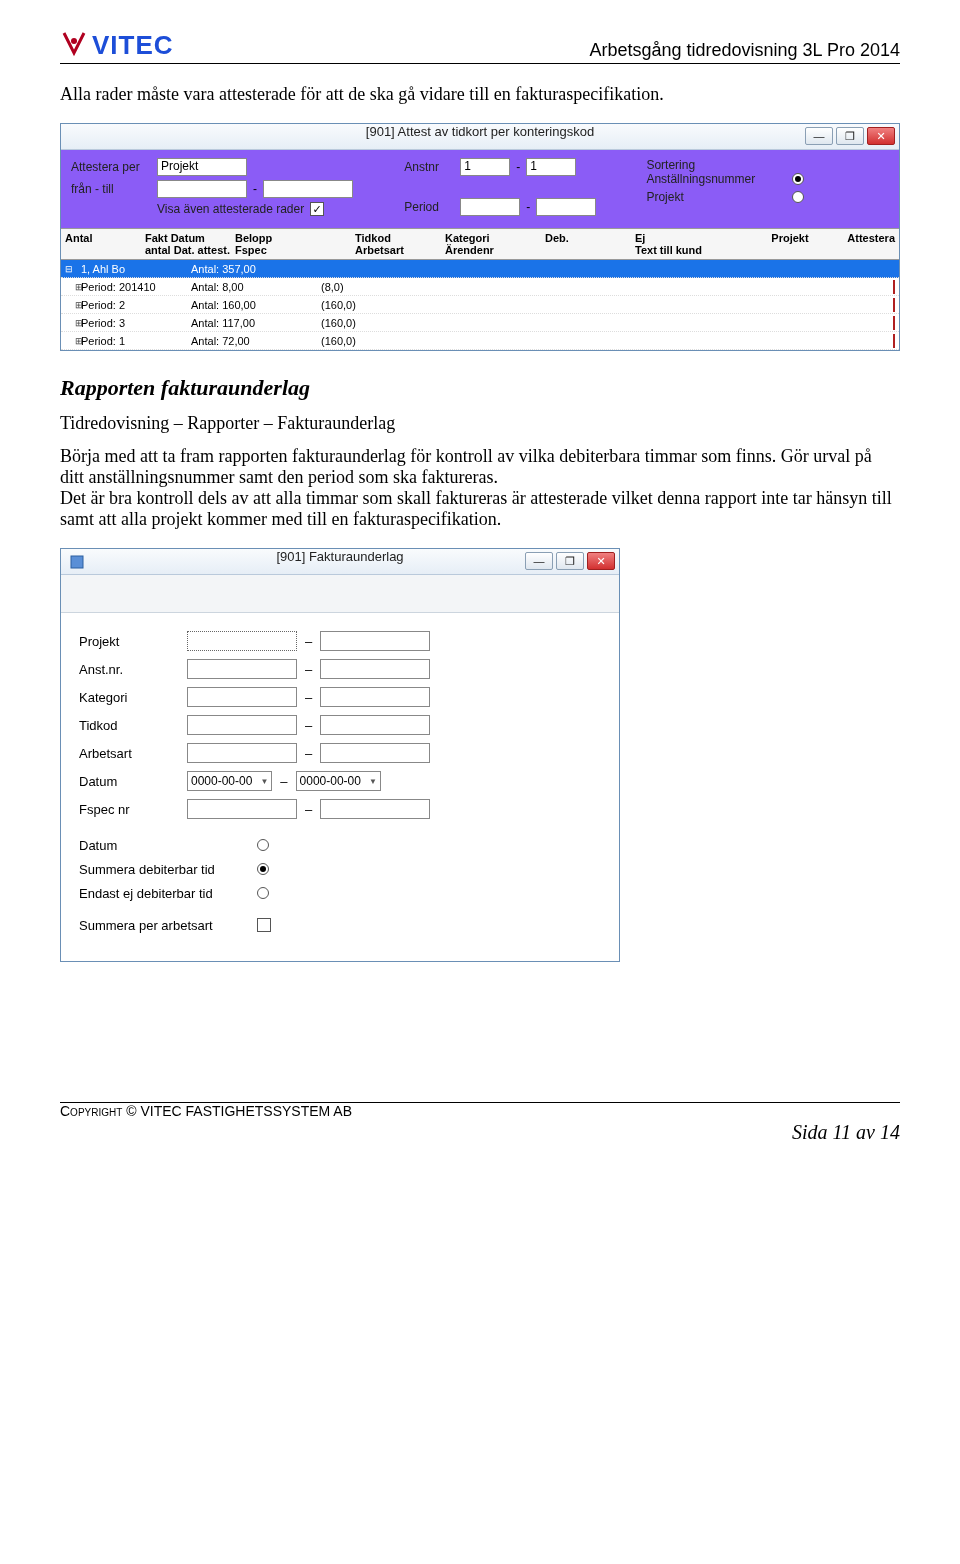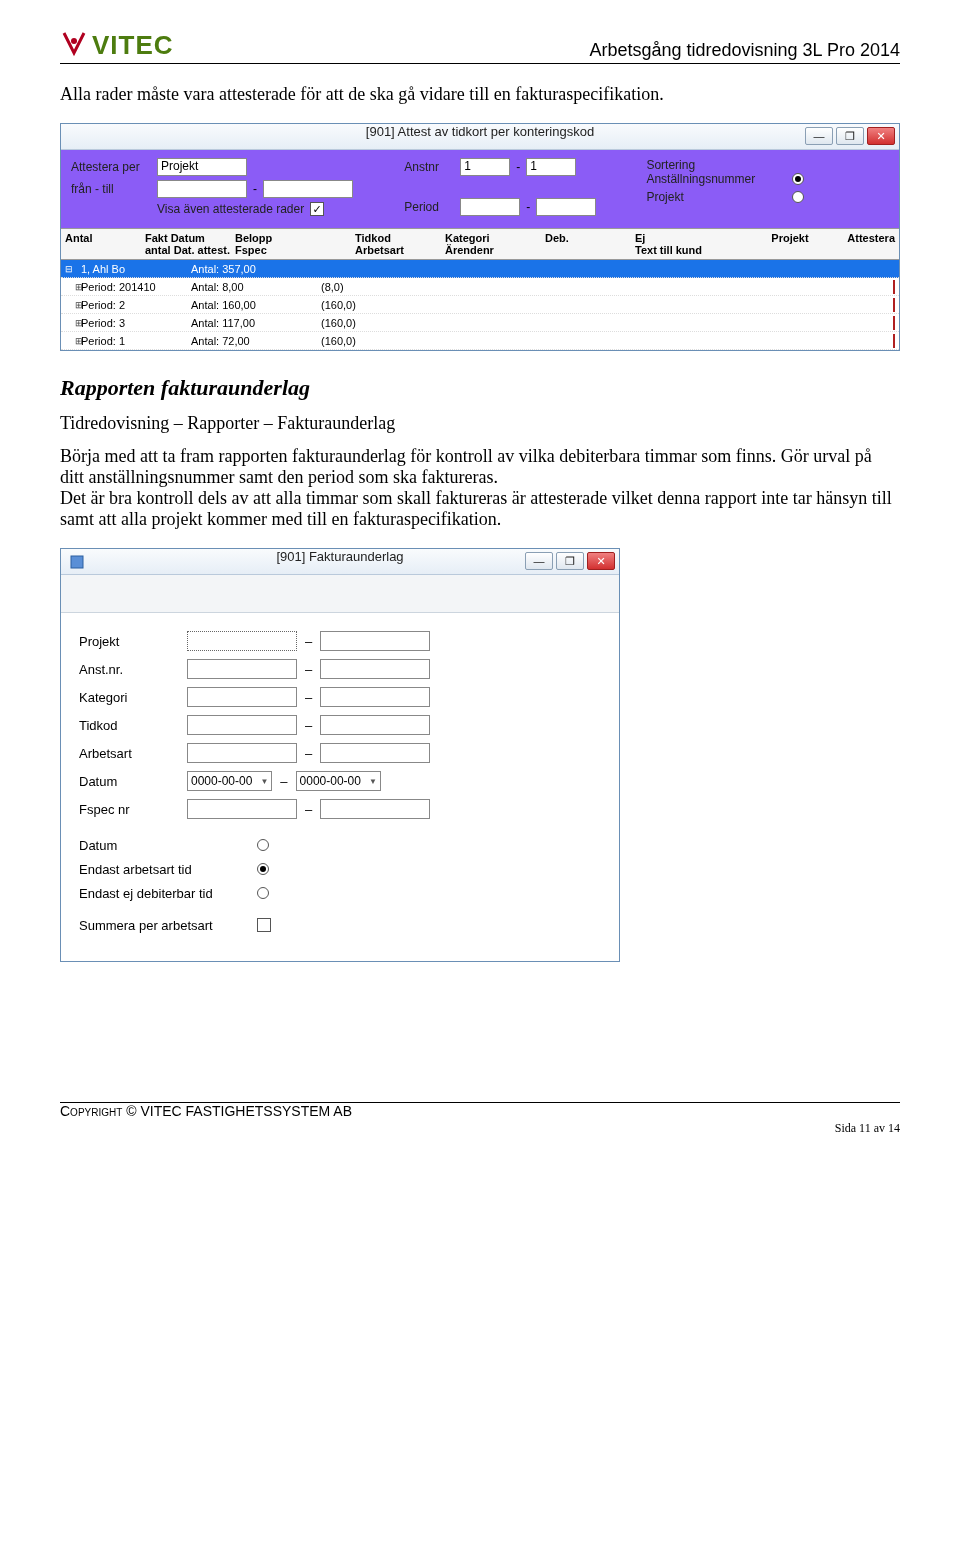--- a/index.html
+++ b/index.html
@@ -22,21 +22,21 @@
   .logo {
     display: flex;
     align-items: center;
     gap: 4px;
   }
   .logo-mark {
     color: #b00020;
   }
   .logo-text {
     font-weight: bold;
-    color: #4d7c0f;
+    color: #1d4ed8;
     letter-spacing: 1px;
     font-size: 26px;
   }
   .doc-title {
     font-size: 18px;
   }
   .body-text {
     font-family: Garamond, 'Times New Roman', serif;
     font-size: 18px;
     margin: 12px 0;
@@ -214,21 +214,21 @@
   
   .footer {
     position: relative;
     margin-top: 140px;
     border-top: 1px solid #000;
     display: flex;
     justify-content: space-between;
     font-size: 14px;
     font-family: Arial;
   }
-  .footer .right { font-family: Garamond, serif; font-size:12px; padding-top:18px;}
+  .footer .right { font-family: Garamond, serif; font-size:20px; padding-top:18px;font-style:italic;}
   .footer .copy { font-variant: small-caps; }
 </style>
 </head>
 <body>
 
 <div class="header">
   <div class="logo">
     <span class="logo-mark">
       <svg width="28" height="26" viewBox="0 0 28 26">
           <path d="M4 2 L14 22 L24 2" stroke="#b00020" stroke-width="3" fill="none"></path>
@@ -440,21 +440,21 @@
       <span class="txt"></span>
       <span>–</span>
       <span class="txt"></span>
     </div>
     <div style="height:10px"></div>
     <div class="radio-row">
       <span class="lbl2">Datum</span>
       <span class="radio"></span>
     </div>
     <div class="radio-row">
-      <span class="lbl2">Endast arbetsart tid</span>
+      <span class="lbl2">Summera debiterbar tid</span>
       <span class="radio">
           <span class="dot"></span>
         </span>
     </div>
     <div class="radio-row">
       <span class="lbl2">Endast ej debiterbar tid</span>
       <span class="radio"></span>
     </div>
     <div style="height:8px"></div>
     <div class="radio-row">

